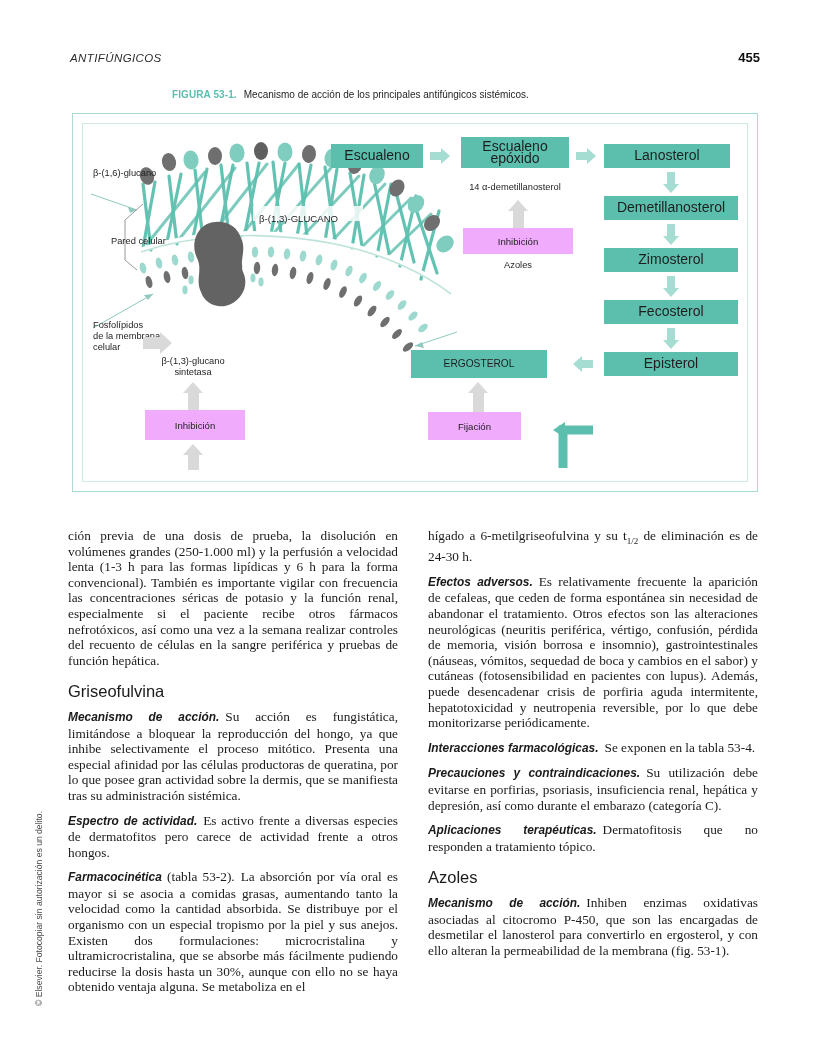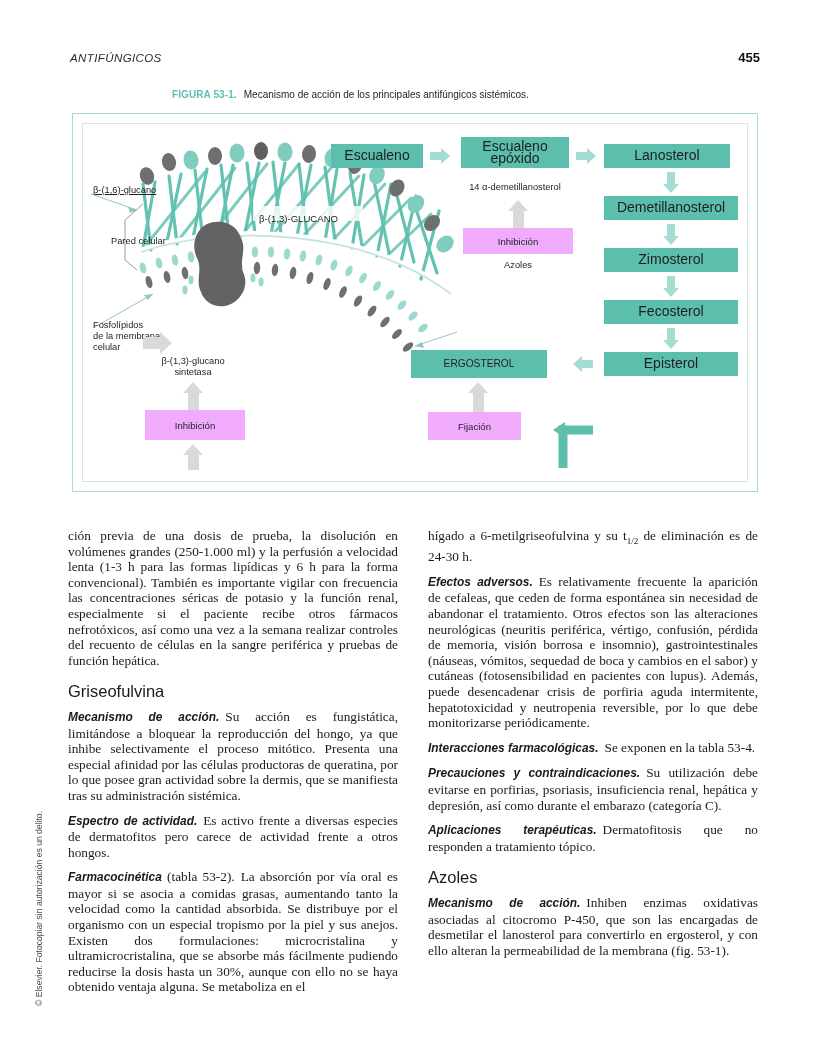--- a/index.html
+++ b/index.html
@@ -300,21 +300,21 @@
           <path d="M8,196 L68,162" stroke="#8fc9bf" stroke-width="1" fill="none"></path>
           <path d="M68,162 l-9,1 l4,5 z" fill="#8fc9bf"></path>
 
           <path d="M372,200 L330,214" stroke="#8fc9bf" stroke-width="1" fill="none"></path>
           <path d="M330,214 l9,2 l-2,-6 z" fill="#8fc9bf"></path>
 
           <rect x="168" y="74" width="110" height="15" fill="#ffffff" opacity="0.82"></rect>
         </g>
       </svg>
 
-      <div class="plainlabel" style="left:10px;top:61px;text-decoration:underline;">β-(1,6)-glucano</div>
+      <div class="plainlabel" style="left:10px;top:44px;">β-(1,6)-glucano</div>
       <div class="plainlabel" style="left:28px;top:112px;">Pared celular</div>
       <div class="plainlabel" style="left:176px;top:89px;font-size:9.6px;">β-(1,3)-GLUCANO</div>
       <div class="plainlabel" style="left:10px;top:196px;">Fosfolípidos</div>
       <div class="plainlabel" style="left:10px;top:207px;">de la membrana</div>
       <div class="plainlabel" style="left:10px;top:218px;">celular</div>
       <div class="plainlabel center" style="left:62px;top:232px;width:96px;">β-(1,3)-glucano</div>
       <div class="plainlabel center" style="left:62px;top:243px;width:96px;">sintetasa</div>
 
       <div class="arrow-r-gray" style="left:60px;top:208px;width:32px;height:22px;">
         <div class="shaft"></div>

